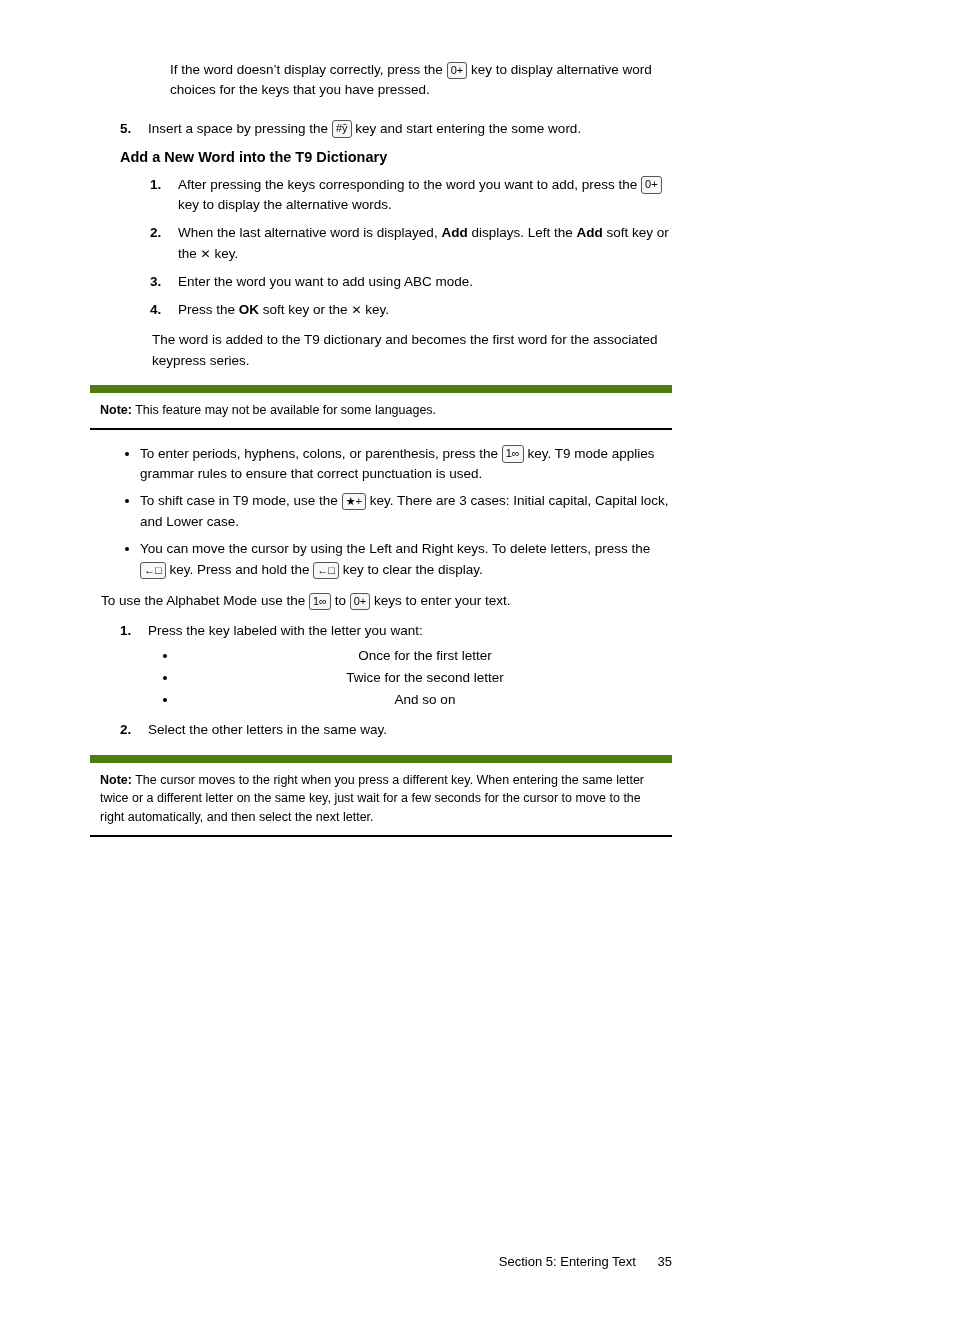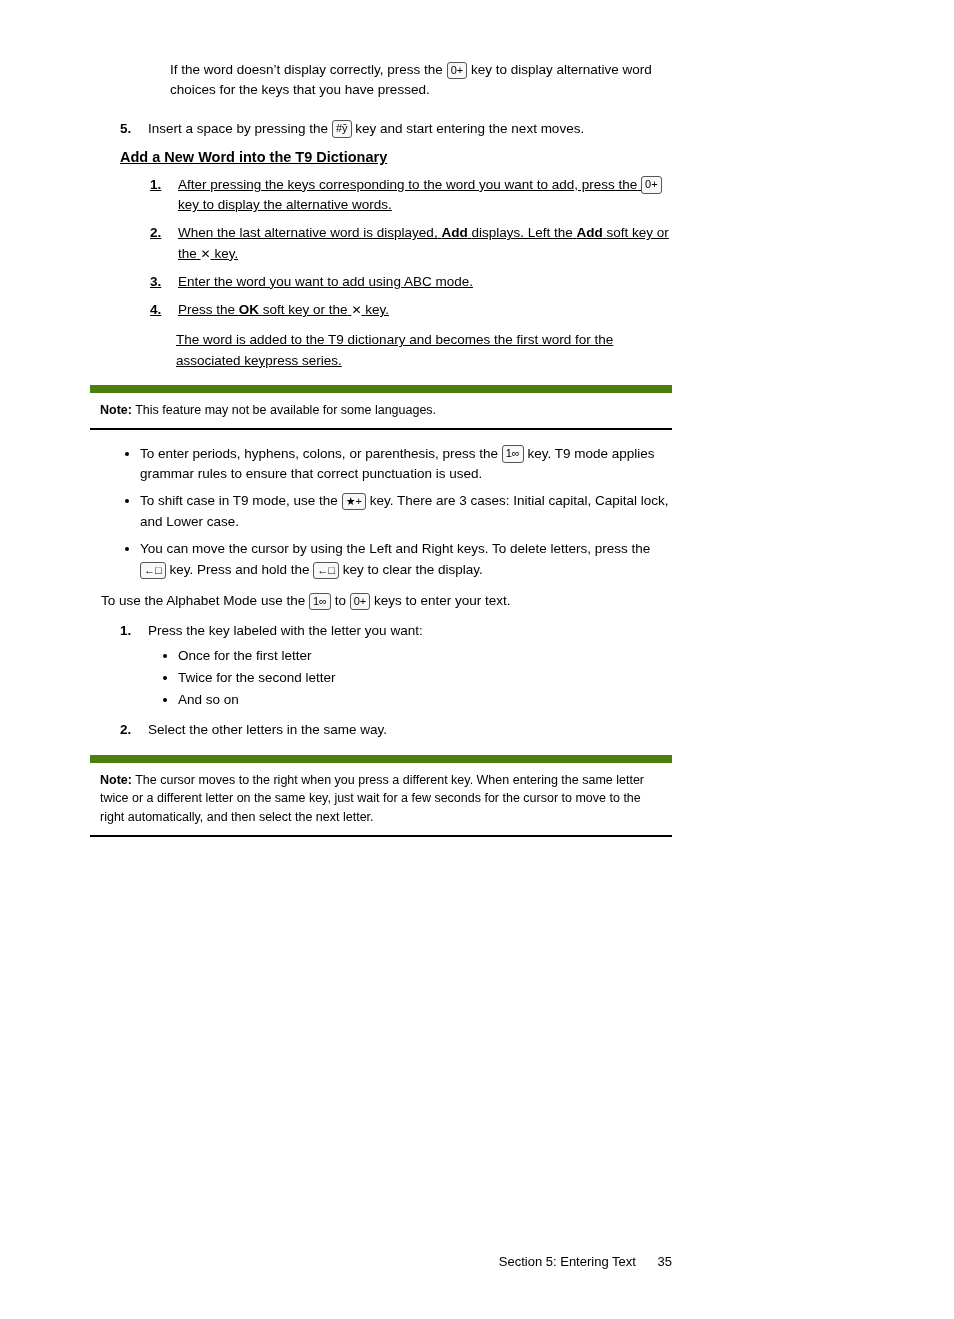--- a/index.html
+++ b/index.html
@@ -93,20 +93,21 @@
       font-size: 13.5px;
       line-height: 1.55;
       margin-bottom: 6px;
     }
 
     
     .sub-bullet-list {
       list-style: disc;
       margin-left: 30px;
       margin-top: 4px;
+      text-align: center;
     }
     .sub-bullet-list li {
       font-size: 13.5px;
       line-height: 1.5;
       margin-bottom: 2px;
     }
 
     
     .key-icon {
       display: inline-block;
@@ -132,25 +133,24 @@
     .page-footer {
       position: absolute;
       bottom: 50px;
       right: 90px;
       font-size: 13px;
       color: #000;
     }
 
     .add-section {
       margin-left: 30px;
-      text-decoration: underline;
     }
 
     .indent-paragraph {
-      margin-left: 56px;
+      margin-left: 32px;
       font-size: 13.5px;
       line-height: 1.5;
       margin-top: 6px;
       margin-bottom: 6px;
     }
 
     .using-alphabet-intro {
       font-size: 13.5px;
       line-height: 1.5;
       margin-bottom: 10px;
@@ -167,21 +167,21 @@
     <span>key to display alternative word choices for the keys that you have pressed.</span>
   </div>
 
 
   <ul class="main-list">
     <li>
       <span class="num">5.</span>
       <span class="content">
         <span>Insert a space by pressing the</span>
         <span class="key-icon">#ȳ</span>
-        <span>key and start entering the next moves.</span>
+        <span>key and start entering the some word.</span>
       </span>
     </li>
   </ul>
 
   <div class="add-section">
     <div class="subsection-heading">Add a New Word into the T9 Dictionary</div>
 
     <ul class="main-list">
 
       <li>

